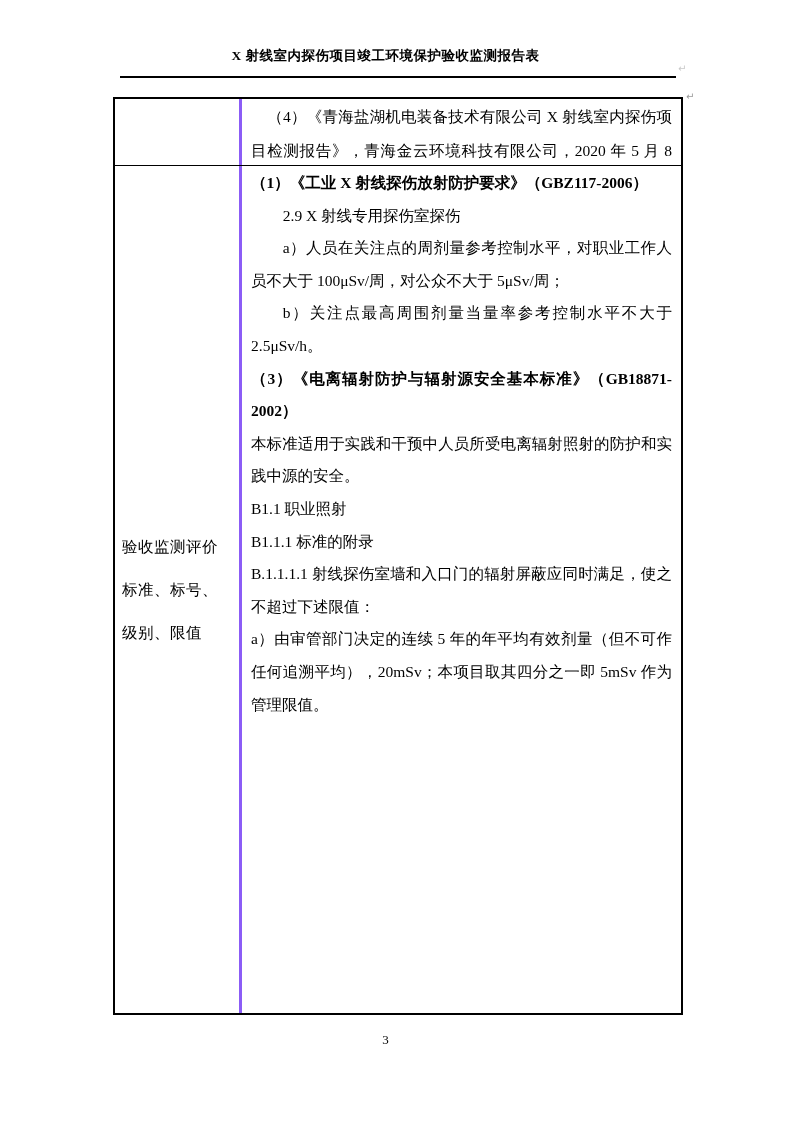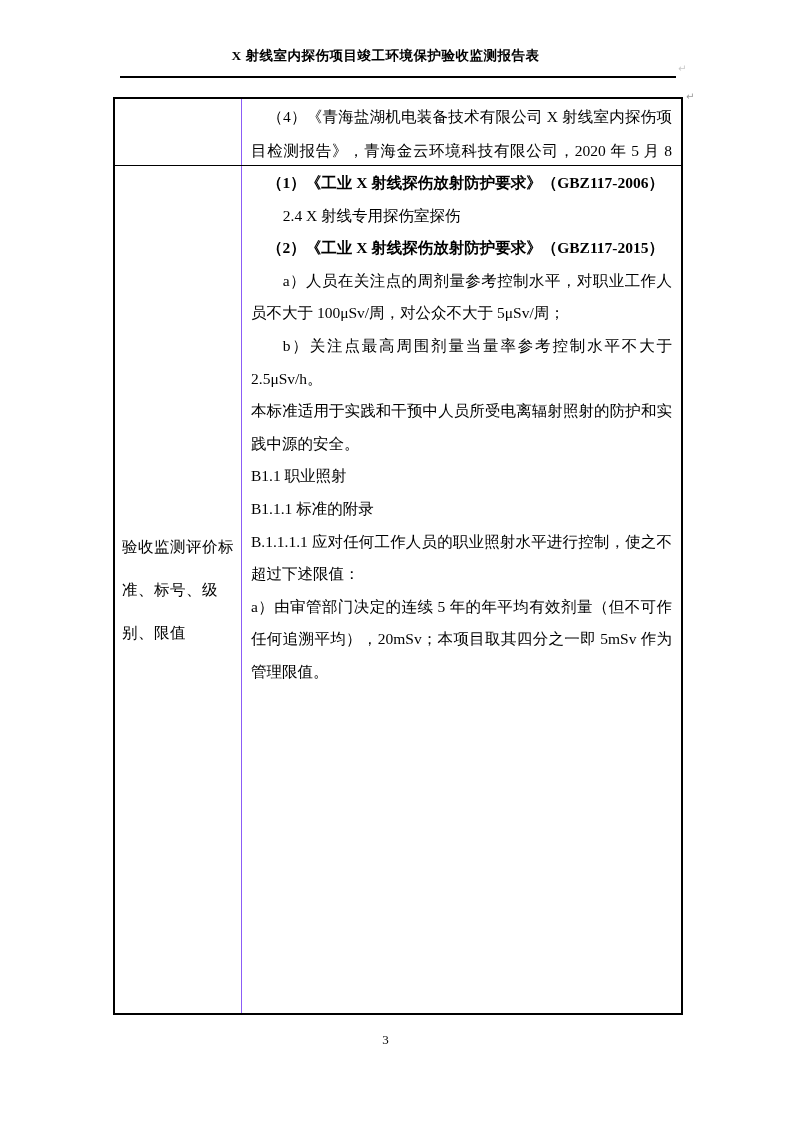--- a/index.html
+++ b/index.html
@@ -54,21 +54,21 @@
   .trow { display: flex; }
   .trow1 {
     height: 66px;
     border-bottom: 1px solid #000000;
   }
   .trow2 { height: 847px; }
   .cell { box-sizing: border-box; overflow: hidden; }
   .label-cell {
     width: 127px;
     flex: none;
-    border-right: 1px solid #8b5cf6;
+    border-right: 3px solid #8b5cf6;
     display: flex;
     align-items: center;
     padding: 0 7px;
   }
   .label-text {
     font-size: 15.5px;
     line-height: 43px;
     letter-spacing: 0.5px;
   }
   .content-cell {
@@ -80,21 +80,21 @@
     font-size: 15.5px;
     line-height: 33.5px;
     text-align: justify;
   }
   .content-cell-2 .para {
     margin: 0;
     font-size: 15.5px;
     line-height: 32.6px;
     text-align: justify;
   }
-  .para.bold { font-weight: bold; margin-left: 16px; }
+  .para.bold { font-weight: bold; }
   .para.indent1 { text-indent: 1.05em; }
   .para.indent2 { text-indent: 2.05em; }
   .page-number {
     position: absolute;
     top: 1032px;
     left: 0;
     width: 100%;
     text-align: center;
     font-size: 13px;
   }
@@ -120,28 +120,28 @@
         <p class="para indent1">（4）《青海盐湖机电装备技术有限公司 X 射线室内探伤项目检测报告》，青海金云环境科技有限公司，2020 年 5 月 8 日。</p>
       </div>
     </div>
 
     <div class="trow trow2">
       <div class="cell label-cell">
         <div class="label-text">验收监测评价标准、标号、级别、限值</div>
       </div>
       <div class="cell content-cell content-cell-2">
         <p class="para bold">（1）《工业 X 射线探伤放射防护要求》（GBZ117-2006）</p>
-        <p class="para indent2">2.4 X 射线专用探伤室探伤</p>
-        <p class="para bold">（2）《工业 X 射线探伤放射防护要求》（GBZ117-2015）</p>
+        <p class="para indent2">2.9 X 射线专用探伤室探伤</p>
         <p class="para indent2">a）人员在关注点的周剂量参考控制水平，对职业工作人员不大于 100μSv/周，对公众不大于 5μSv/周；</p>
         <p class="para indent2">b）关注点最高周围剂量当量率参考控制水平不大于 2.5μSv/h。</p>
+        <p class="para bold">（3）《电离辐射防护与辐射源安全基本标准》（GB18871-2002）</p>
         <p class="para">本标准适用于实践和干预中人员所受电离辐射照射的防护和实践中源的安全。</p>
         <p class="para">B1.1 职业照射</p>
         <p class="para">B1.1.1 标准的附录</p>
-        <p class="para">B.1.1.1.1 应对任何工作人员的职业照射水平进行控制，使之不超过下述限值：</p>
+        <p class="para">B.1.1.1.1 射线探伤室墙和入口门的辐射屏蔽应同时满足，使之不超过下述限值：</p>
         <p class="para">a）由审管部门决定的连续 5 年的年平均有效剂量（但不可作任何追溯平均），20mSv；本项目取其四分之一即 5mSv 作为管理限值。</p>
 
       </div>
     </div>
 
   </div>
 
   <div class="page-number">3</div>
 
 </div>

